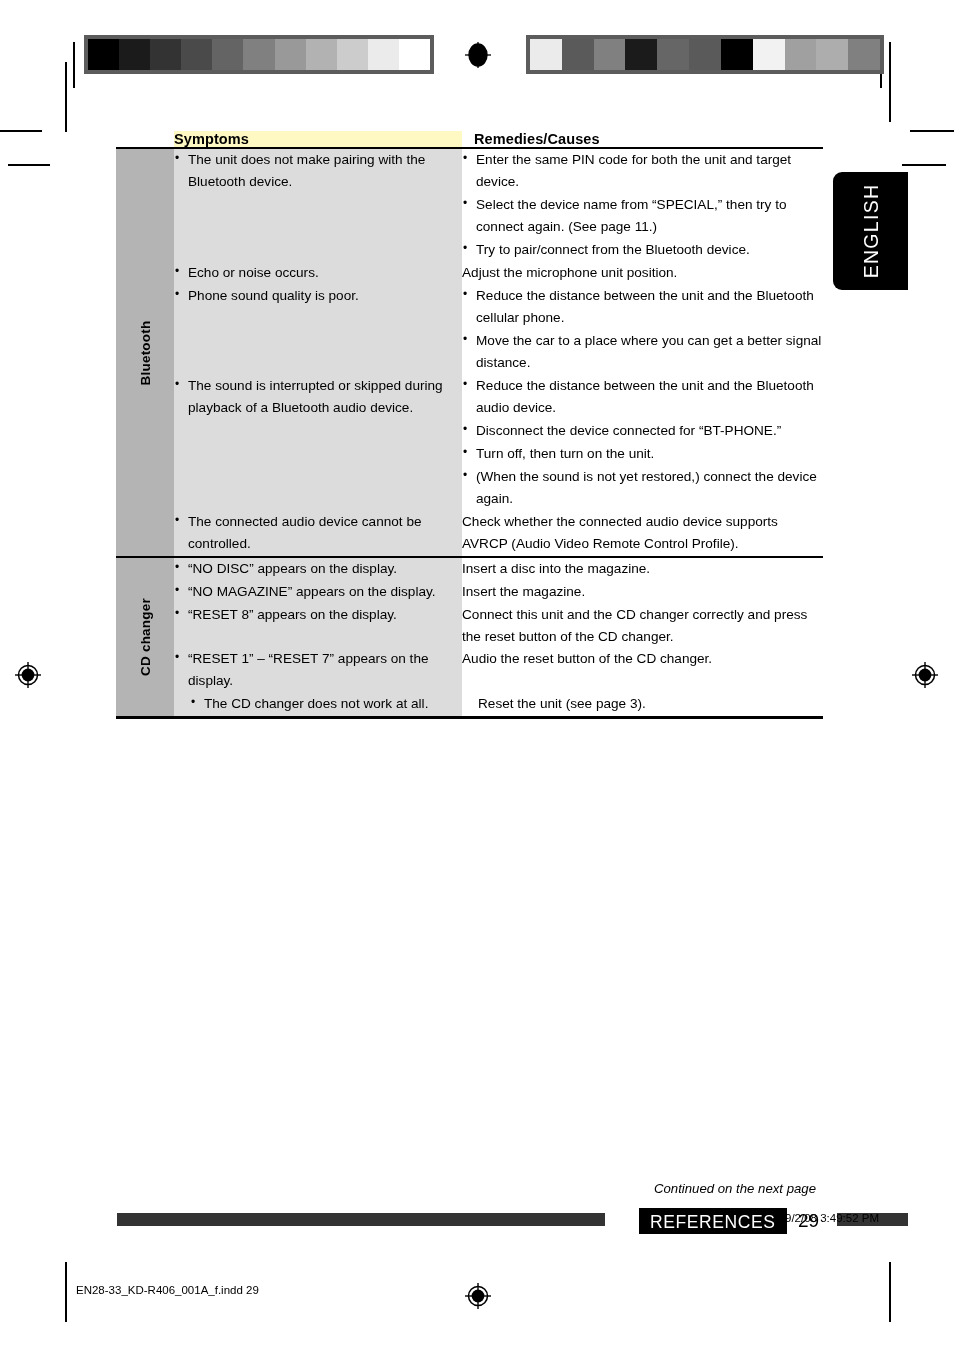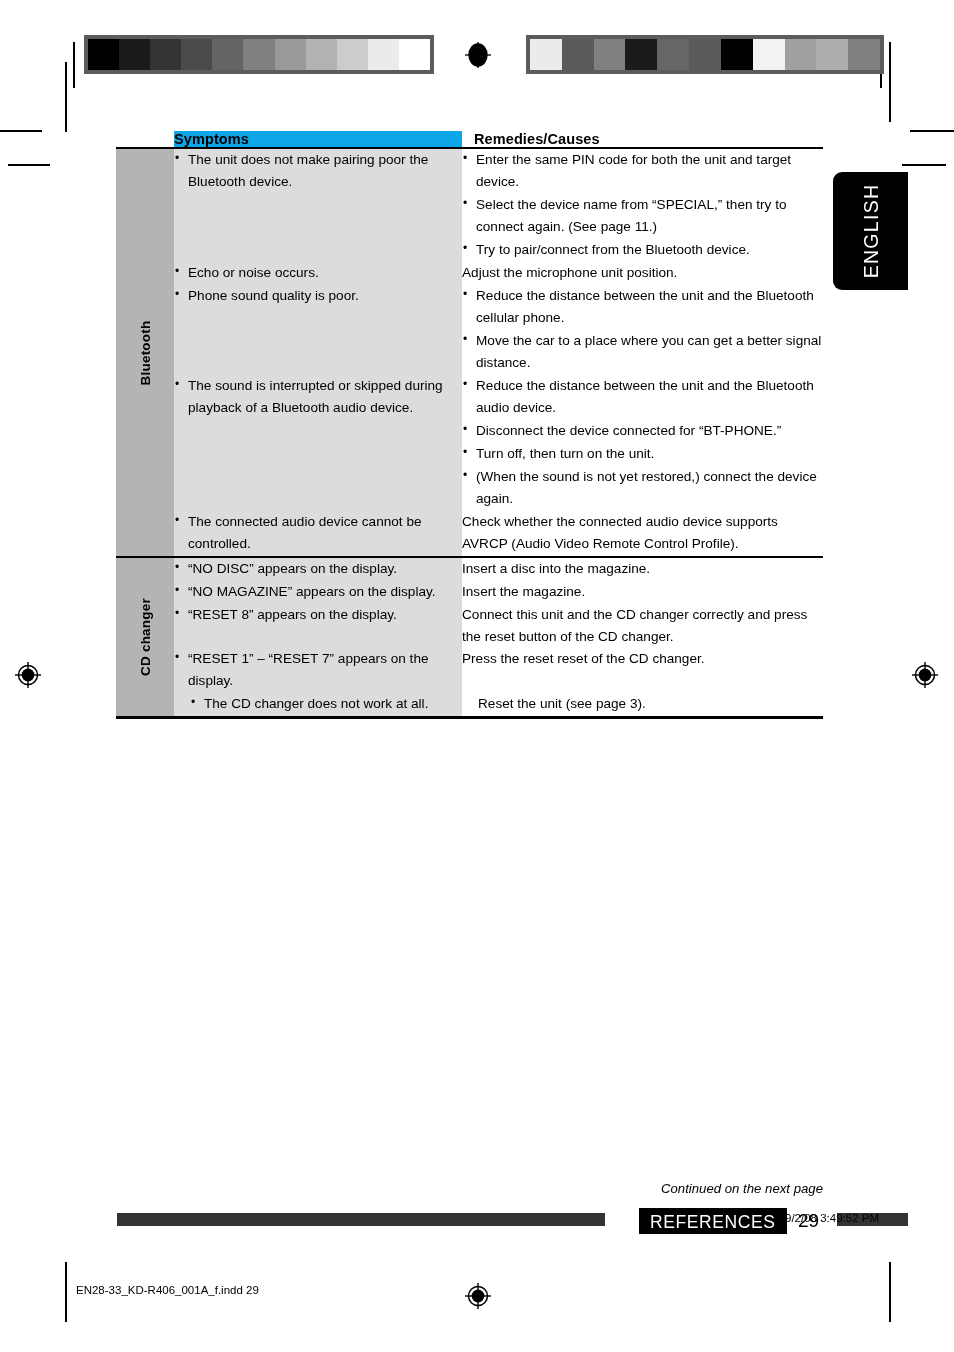--- a/index.html
+++ b/index.html
@@ -72,21 +72,21 @@
   table.tbl col.c-rem  { width: 361px; }
 
   .tbl td, .tbl th {
     vertical-align: top;
     padding: 0;
     border: 0;
   }
 
   
   .hdr-cell {
-    background: #0ea5e9;
+    background: #fef9c3;
     border-top: 3px solid #000;
     font-weight: bold;
     font-size: 14.5px;
     padding: 12px 0 13px 14px;
     letter-spacing: .1px;
   }
   .hdr-cell.white { background: #ffffff; padding-left: 12px; }
   .hdr-spacer { border-top: 0; background: #ffffff; }
 
   
@@ -144,21 +144,21 @@
     position: absolute;
     left: 1px;
     top: -0.5px;
     font-size: 12px;
   }
   p.plain { margin: 0; }
 
   
   .continued {
     position: absolute;
-    right: 131px;
+    right: 138px;
     top: 1181px;
     font-style: italic;
     font-size: 13.2px;
     white-space: nowrap;
   }
   .foot-bar {
     position: absolute;
     top: 1213px;
     height: 13px;
     background: #333333;
@@ -291,21 +291,21 @@
           <td class="hdr-spacer"></td>
           <th class="hdr-cell" style="text-align: left;">Symptoms</th>
           <th class="hdr-cell white" style="text-align: left; margin-left: 45px;">Remedies/Causes</th>
         </tr>
         <tr class="section-start first-body">
           <td class="side-cell" rowspan="5">
             <span class="side-label">Bluetooth</span>
           </td>
           <td class="sym-cell">
             <ul class="blist">
-              <li>The unit does not make pairing poor the Bluetooth device.</li>
+              <li>The unit does not make pairing with the Bluetooth device.</li>
             </ul>
           </td>
           <td class="rem-cell">
             <ul class="blist">
               <li>Enter the same PIN code for both the unit and target device.</li>
               <li>Select the device name from “SPECIAL,” then try to connect again. (See page 11.)</li>
               <li>Try to pair/connect from the Bluetooth device.</li>
             </ul>
           </td>
         </tr>
@@ -390,21 +390,21 @@
             <p class="plain">Connect this unit and the CD changer correctly and press the reset button of the CD changer.</p>
           </td>
         </tr>
         <tr>
           <td class="sym-cell">
             <ul class="blist">
               <li>“RESET 1” – “RESET 7” appears on the display.</li>
             </ul>
           </td>
           <td class="rem-cell">
-            <p class="plain">Press the reset reset of the CD changer.</p>
+            <p class="plain">Audio the reset button of the CD changer.</p>
           </td>
         </tr>
         <tr class="last-row">
           <td class="sym-cell">
             <ul class="blist">
               <li>The CD changer does not work at all.</li>
             </ul>
           </td>
           <td class="rem-cell">
             <p class="plain">Reset the unit (see page 3).</p>

